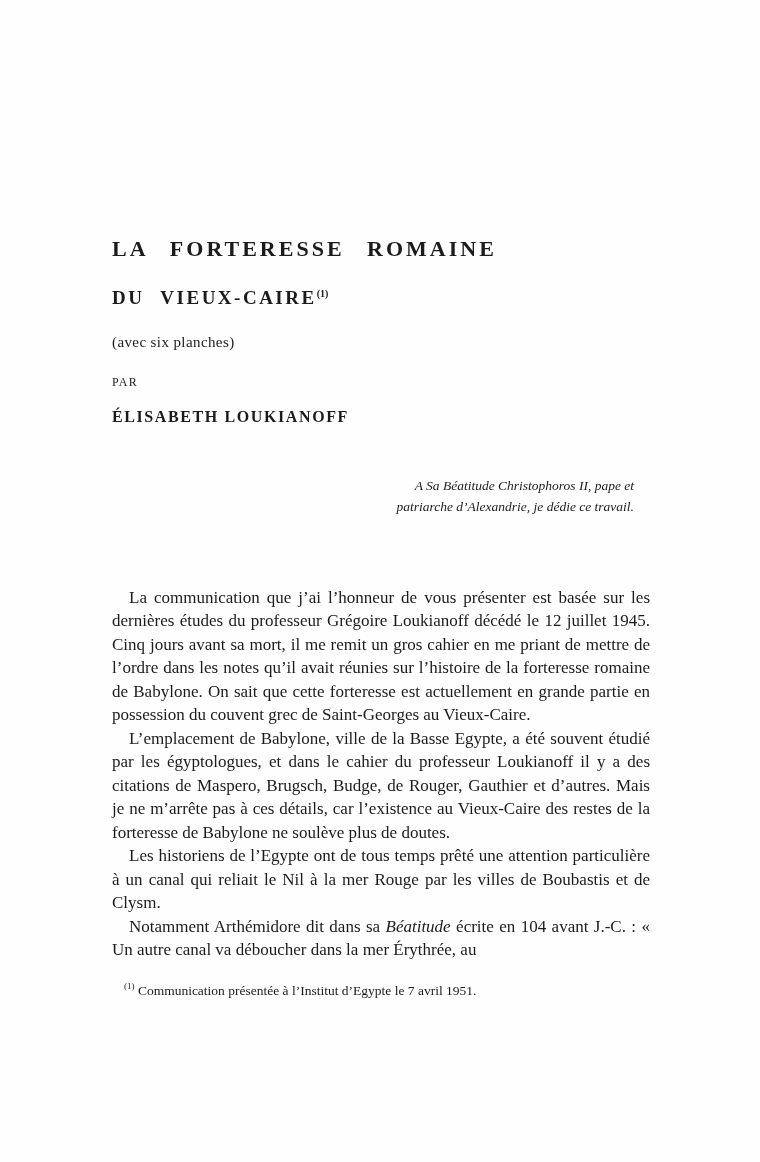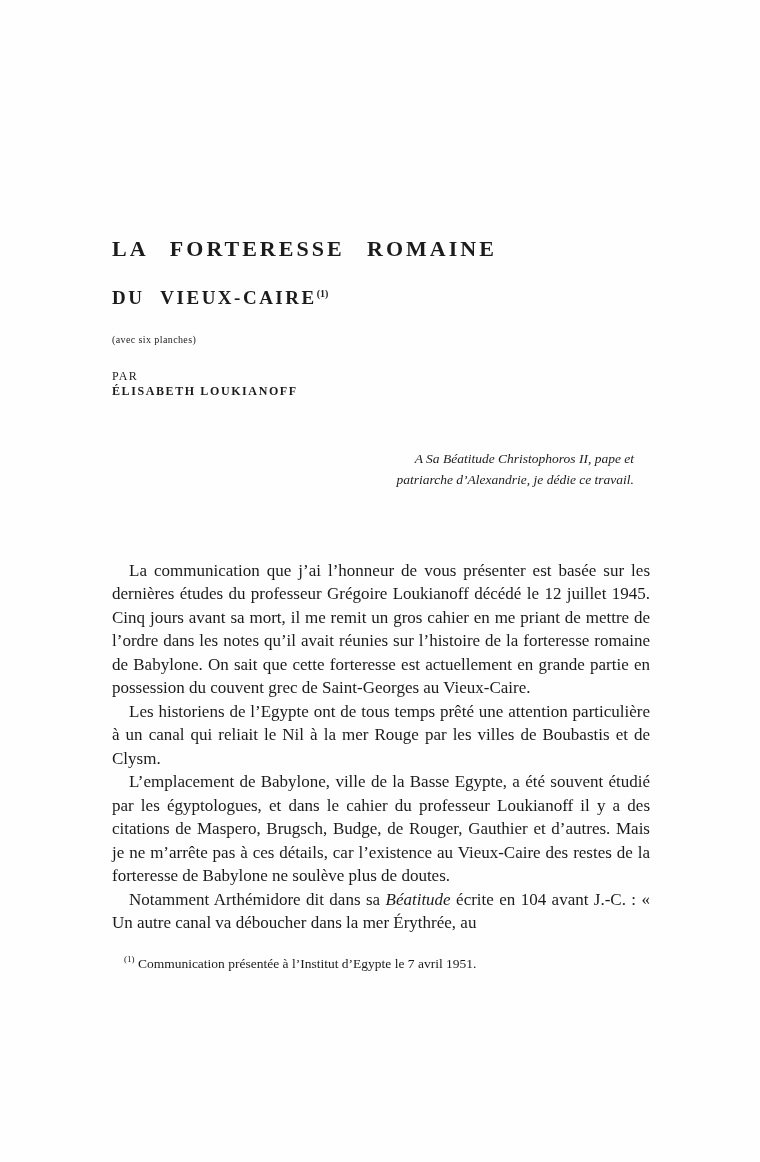--- a/index.html
+++ b/index.html
@@ -34,23 +34,23 @@
     letter-spacing: 2.5px;
     word-spacing: 9px;
   }
   .title-note {
     font-size: 10px;
     letter-spacing: 0;
     word-spacing: 0;
     vertical-align: super;
     line-height: 0;
   }
-  .planches { margin-top: 25px; font-size: 10px; letter-spacing: 0.4px; }
+  .planches { margin-top: 25px; font-size: 15px; letter-spacing: 0.4px; }
   .byline { margin-top: 24px; font-size: 12px; letter-spacing: 1.2px; }
-  .author { font-size: 12px; font-weight: bold; letter-spacing: 1.6px; }
+  .author { margin-top: 18px; font-size: 16px; font-weight: bold; letter-spacing: 1.6px; }
   .dedication {
     margin: 50px 16px 0 auto;
     width: 248px;
     font-style: italic;
     font-size: 13.5px;
     line-height: 1.55;
     text-align: right;
   }
   .body-text {
     margin-top: 68px;
@@ -82,22 +82,22 @@
       <div class="author">ÉLISABETH  LOUKIANOFF</div>
     </header>
 
     <div class="dedication">
       <div>A Sa Béatitude Christophoros II, pape et</div>
       <div>patriarche d’Alexandrie, je dédie ce travail.</div>
     </div>
 
     <main class="body-text">
       <p>La communication que j’ai l’honneur de vous présenter est basée sur les dernières études du professeur Grégoire Loukianoff décédé le 12 juillet 1945. Cinq jours avant sa mort, il me remit un gros cahier en me priant de mettre de l’ordre dans les notes qu’il avait réunies sur l’histoire de la forteresse romaine de Babylone. On sait que cette forteresse est actuellement en grande partie en possession du couvent grec de Saint-Georges au Vieux-Caire.</p>
+      <p>L’emplacement de Babylone, ville de la Basse Egypte, a été souvent étudié par les égyptologues, et dans le cahier du professeur Loukianoff il y a des citations de Maspero, Brugsch, Budge, de Rouger, Gauthier et d’autres. Mais je ne m’arrête pas à ces détails, car l’existence au Vieux-Caire des restes de la forteresse de Babylone ne soulève plus de doutes.</p>
       <p>Les historiens de l’Egypte ont de tous temps prêté une attention particulière à un canal qui reliait le Nil à la mer Rouge par les villes de Boubastis et de Clysm.</p>
-      <p>L’emplacement de Babylone, ville de la Basse Egypte, a été souvent étudié par les égyptologues, et dans le cahier du professeur Loukianoff il y a des citations de Maspero, Brugsch, Budge, de Rouger, Gauthier et d’autres. Mais je ne m’arrête pas à ces détails, car l’existence au Vieux-Caire des restes de la forteresse de Babylone ne soulève plus de doutes.</p>
       <p><span>Notamment Arthémidore dit dans sa </span><span class="italic-word">Béatitude</span><span> écrite en 104 avant J.-C. : « Un autre canal va déboucher dans la mer Érythrée, au</span></p>
     </main>
 
     <footer class="footnote">
       <sup>(1)</sup><span> Communication présentée à l’Institut d’Egypte le 7 avril 1951.</span>
     </footer>
 
   </div>
 </div>
 

